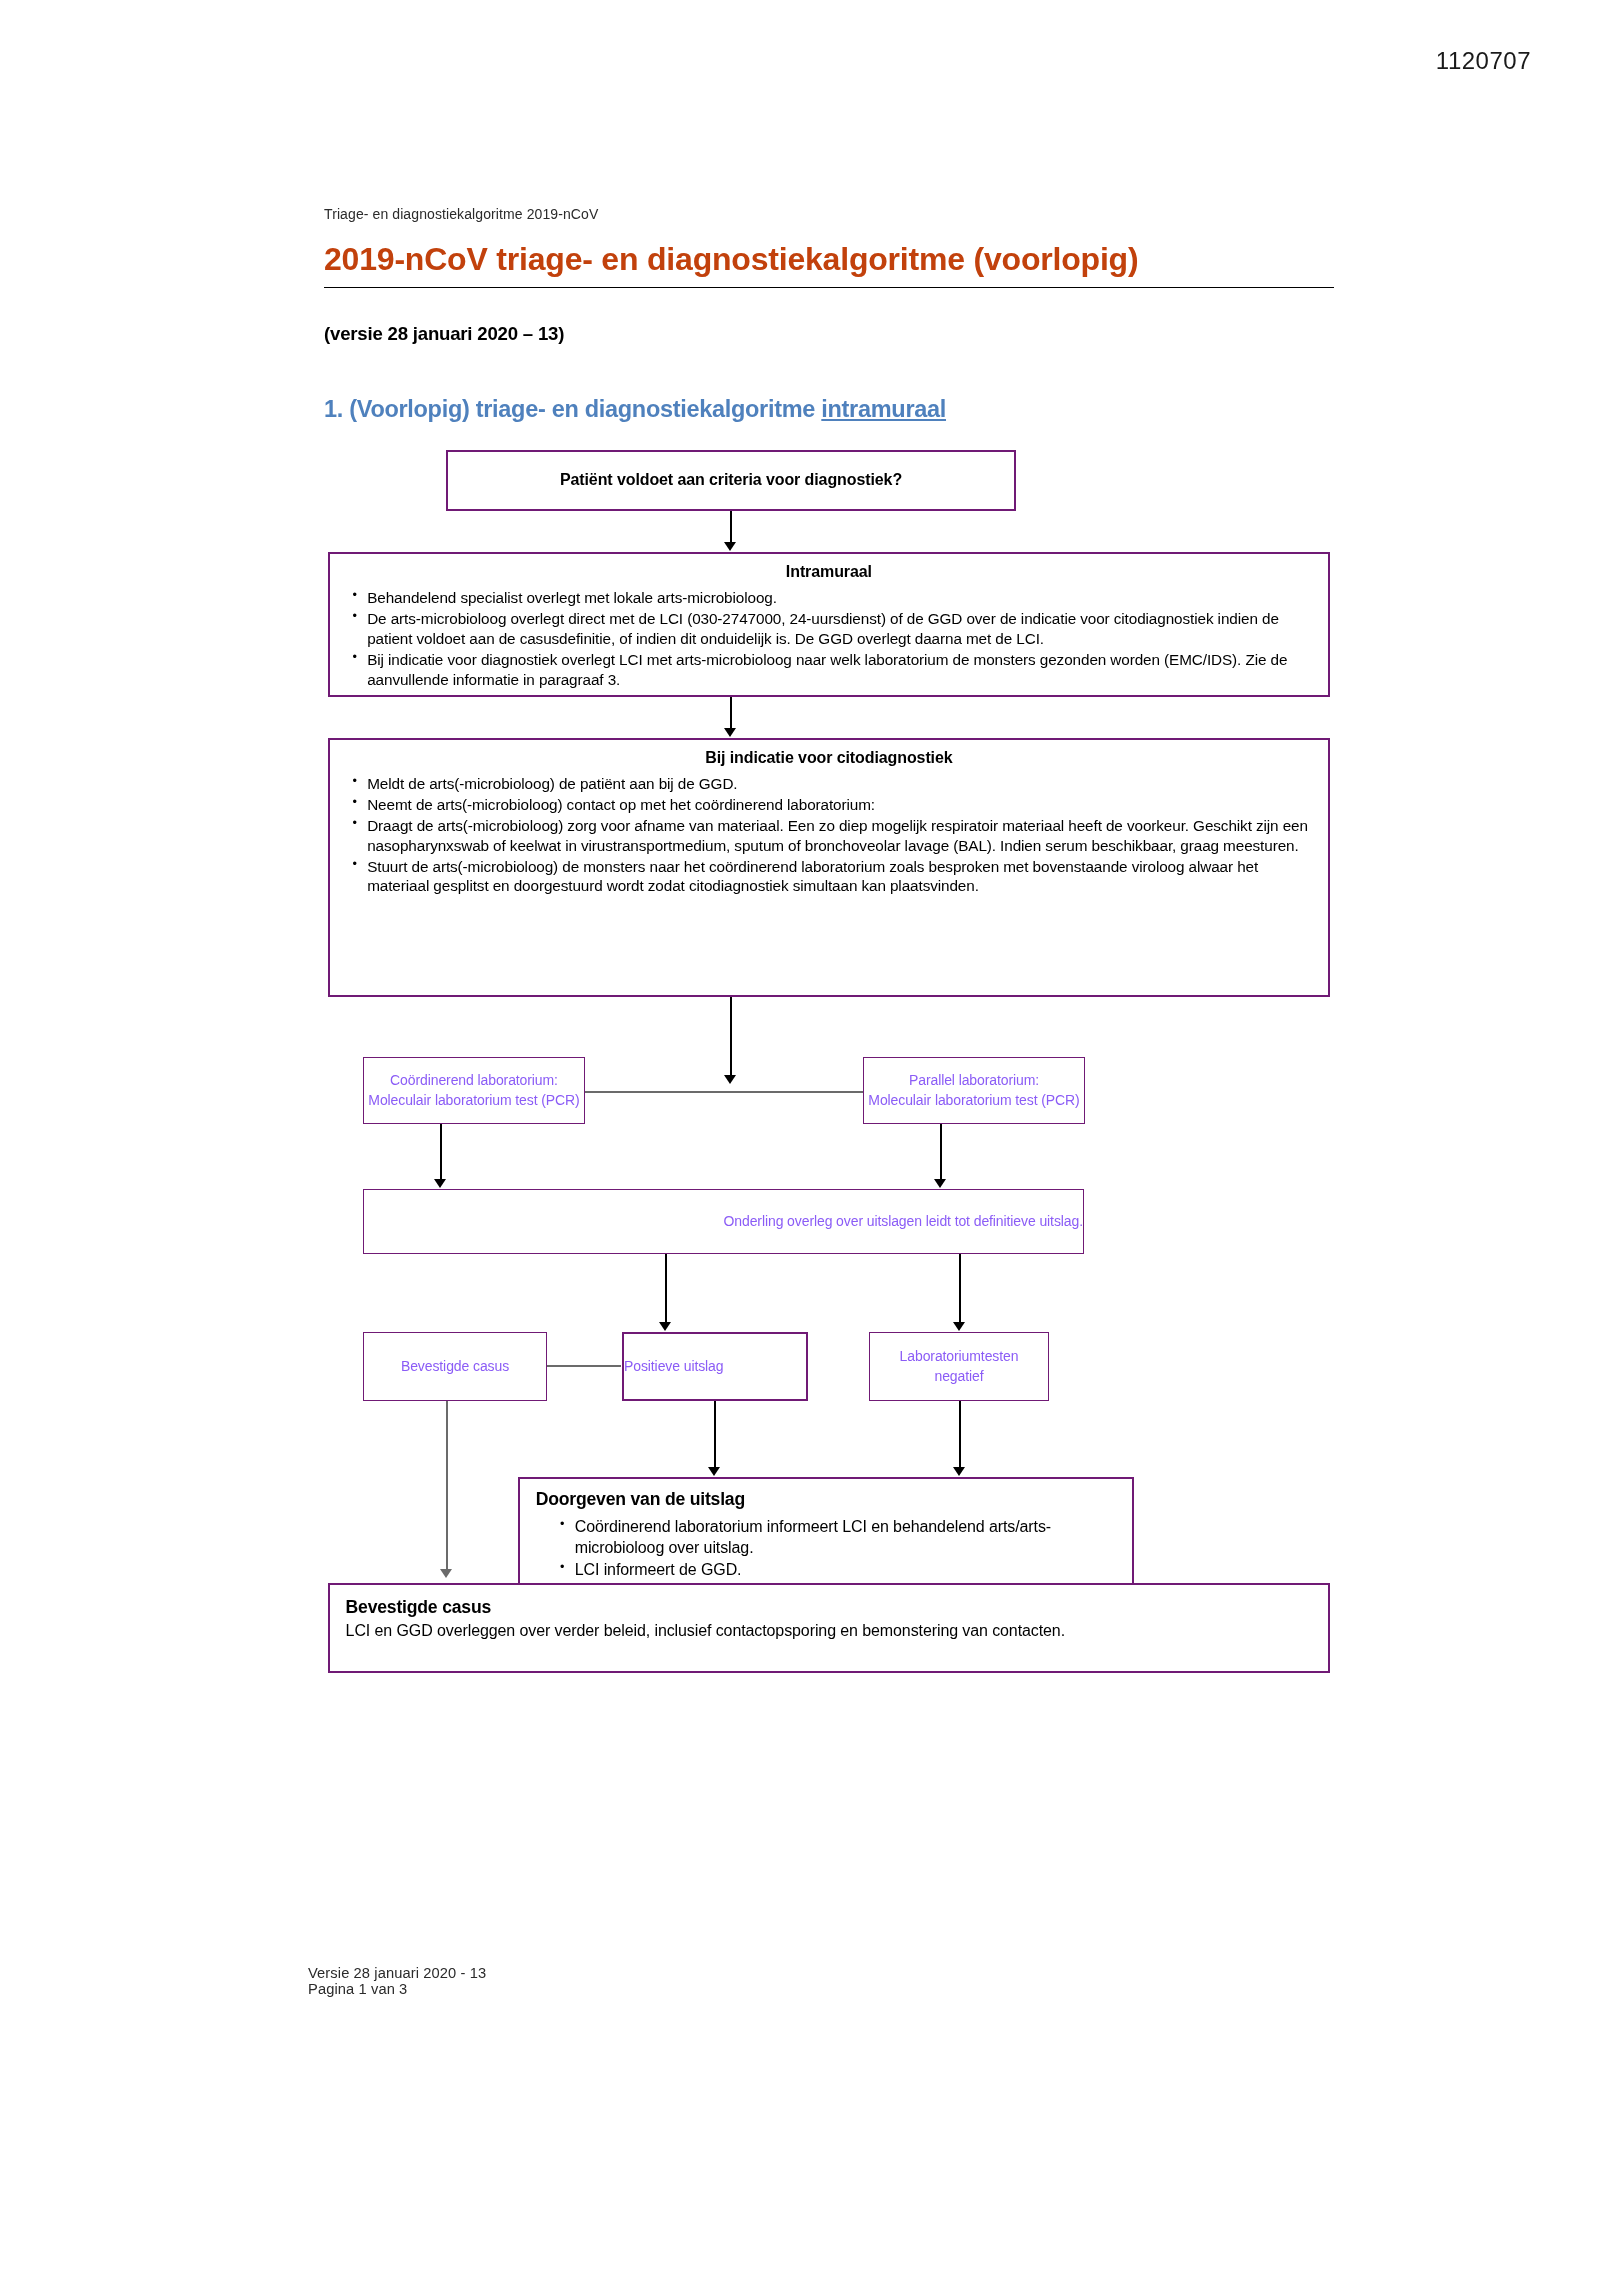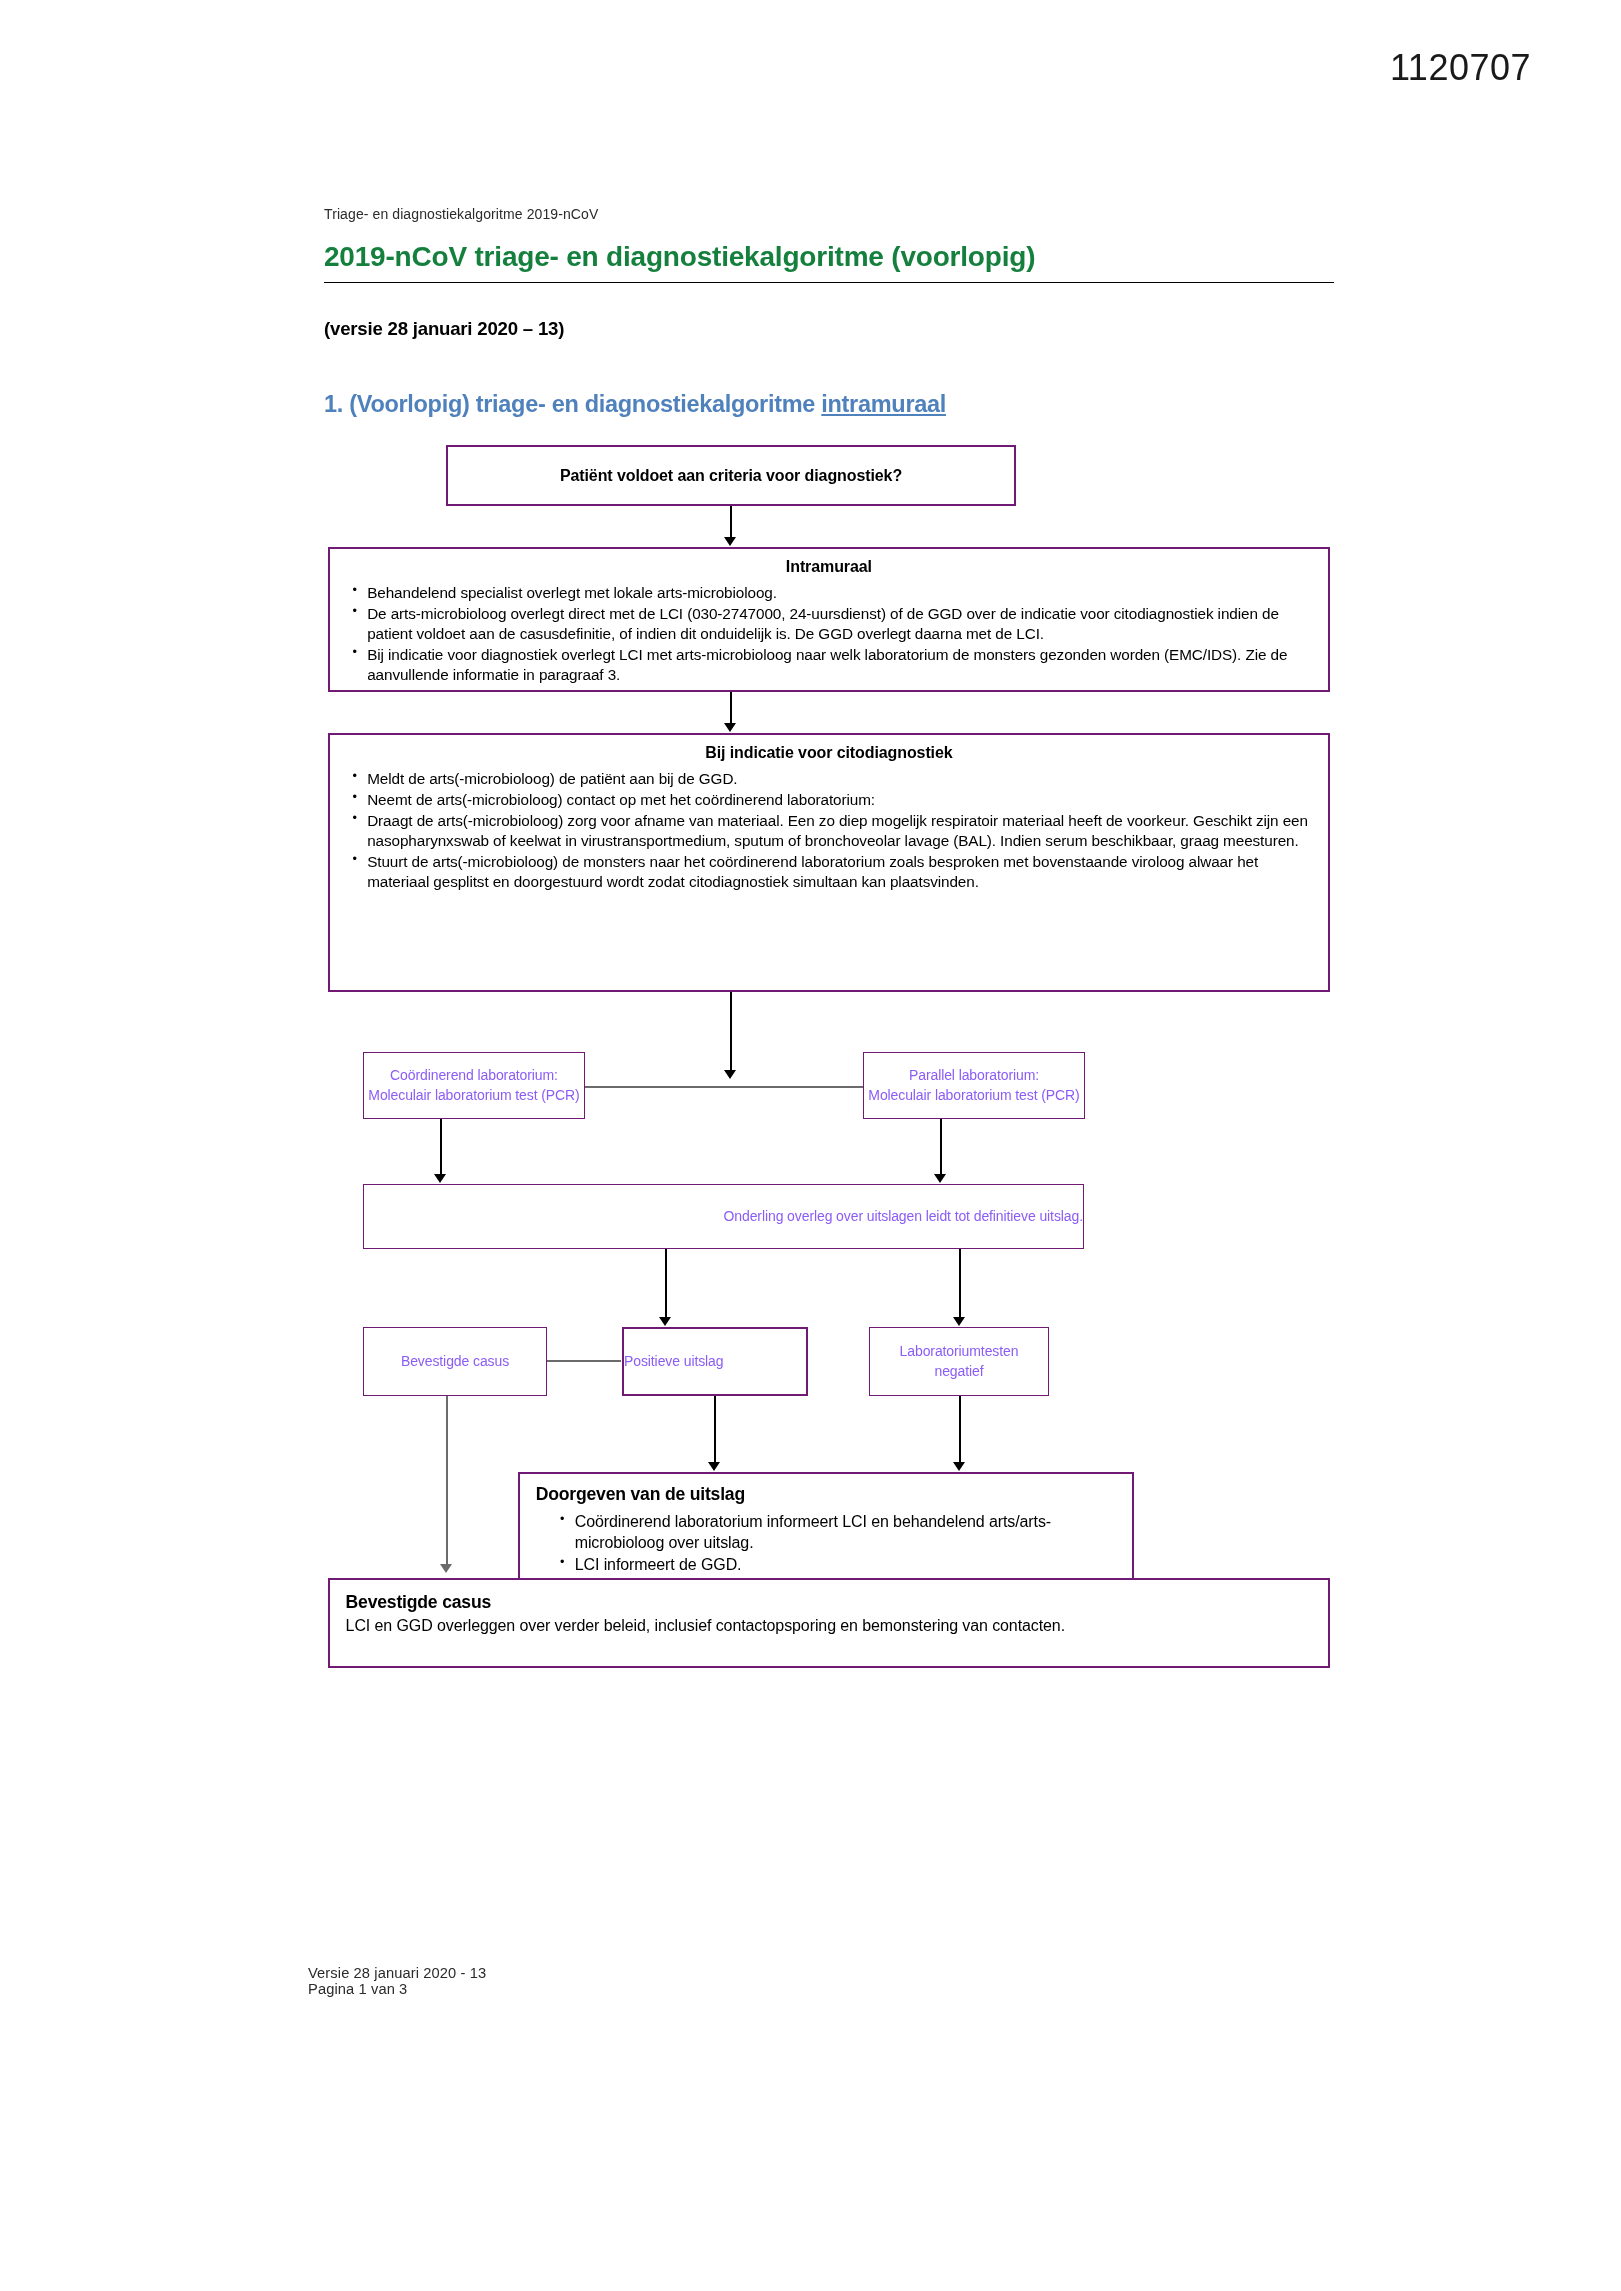--- a/index.html
+++ b/index.html
@@ -18,21 +18,21 @@
     height: 2292px;
     background: #ffffff;
     overflow: hidden;
   }
 
   
   .corner-id {
     position: absolute;
     top: 47px;
     right: 90px;
-    font-size: 36px;
+    font-size: 24px;
     letter-spacing: 0.5px;
     color: #1a1a1a;
     font-family: "Liberation Sans", sans-serif;
   }
 
   
   .content {
     position: absolute;
     left: 324px;
     top: 206px;
@@ -40,27 +40,27 @@
   }
 
   .running-head {
     font-size: 14px;
     color: #2b2b2b;
     letter-spacing: 0.1px;
     margin: 0 0 17.6px 0;
   }
 
   h1.doc-title {
-    font-size: 28px;
+    font-size: 32px;
     font-weight: bold;
     line-height: 1.22;
     margin: 0;
     padding: 0 0 5.9px 0;
     letter-spacing: -0.2px;
-    color: #15803d;
+    color: #c2410c;
   }
   .title-rule {
     border: 0;
     border-top: 1.5px solid #000;
     margin: 2px 0 0 0;
     width: 100%;
   }
 
   .version-line {
     font-size: 18.6px;

